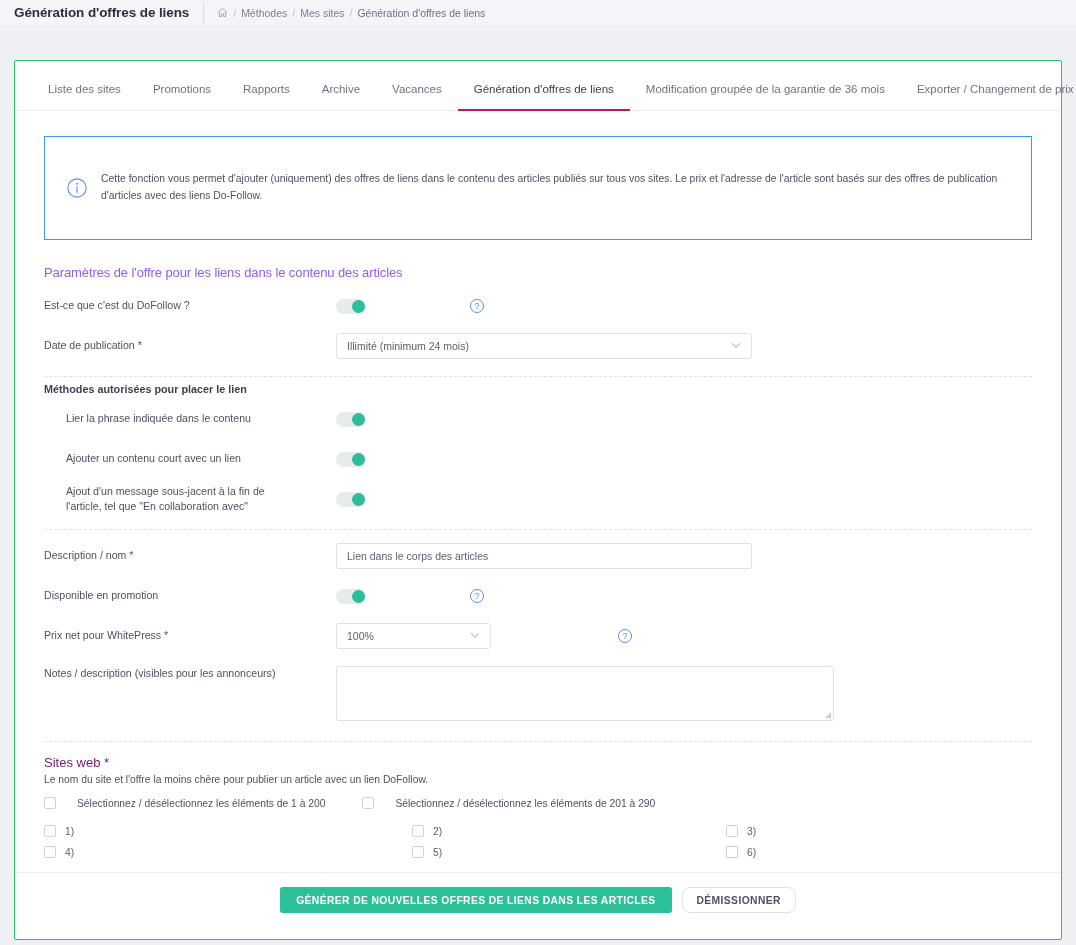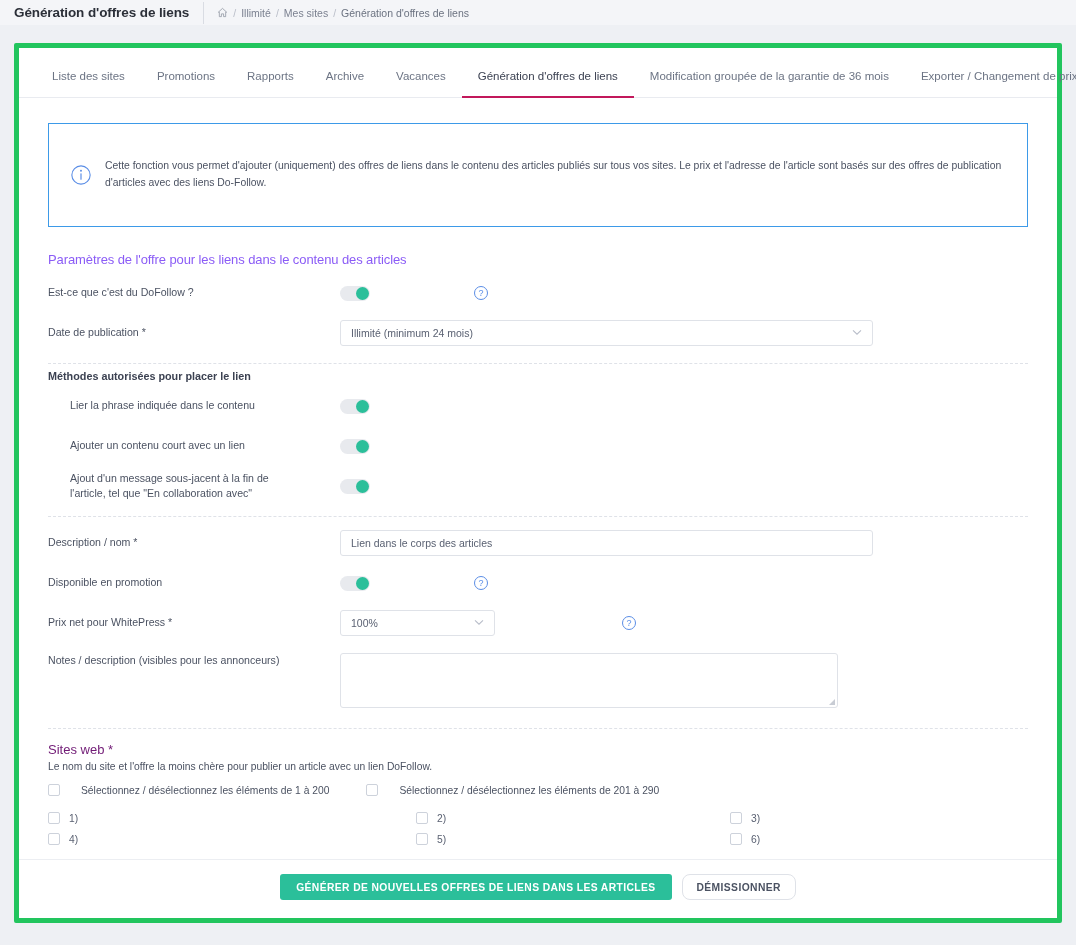--- a/index.html
+++ b/index.html
@@ -41,24 +41,24 @@
     gap: 5px;
   }
   .breadcrumb .crumb { color: #7b8190; }
   .breadcrumb .crumb.last { color: #6b7280; }
   .breadcrumb .slash { color: #b9bec8; }
   .home-icon { display: inline-flex; align-items: center; }
 
   
   .card {
     position: absolute;
-    left: 14px; top: 43px;
+    left: 14px; top: 60px;
     width: 1048px;
     background: #ffffff;
-    border: 5px solid #22c55e;
+    border: 1px solid #22c55e;
     border-radius: 2px;
     min-height: 880px;
   }
 
   
   .tabs {
     display: flex;
     align-items: flex-end;
     height: 50px;
     border-bottom: 1px solid #e9ebf0;
@@ -188,21 +188,21 @@
     border-radius: 3px;
     background: #fff;
     font-size: 10.5px;
     color: #5a6172;
     padding: 0 10px;
     display: flex;
     align-items: center;
     cursor: text;
   }
   .select-input { cursor: pointer; justify-content: space-between; }
-  .w-big { width: 533px; }
+  .w-big { width: 416px; }
   .w-mid { width: 155px; }
   .chev { color: #b8bdc9; font-size: 9px; }
   .textarea {
     width: 498px;
     height: 55px;
     border: 1px solid #dfe2e8;
     border-radius: 3px;
     background: #fff;
     position: relative;
     cursor: text;
@@ -303,21 +303,21 @@
 <div class="topbar">
   <div class="topbar-title">Génération d'offres de liens</div>
   <div class="topbar-sep"></div>
   <div class="breadcrumb">
     <span class="home-icon">
       <svg width="11" height="11" viewBox="0 0 16 16">
           <path d="M8 2 L14 7.5 L12.6 7.5 L12.6 14 L9.6 14 L9.6 10 L6.4 10 L6.4 14 L3.4 14 L3.4 7.5 L2 7.5 Z" fill="none" stroke="#8d93a0" stroke-width="1.1"></path>
         </svg>
     </span>
     <span class="slash">/</span>
-    <span class="crumb">Illimité</span>
+    <span class="crumb">Méthodes</span>
     <span class="slash">/</span>
     <span class="crumb">Mes sites</span>
     <span class="slash">/</span>
     <span class="crumb last">Génération d'offres de liens</span>
   </div>
 </div>
 
 <div class="card">
 
   <div class="tabs">

